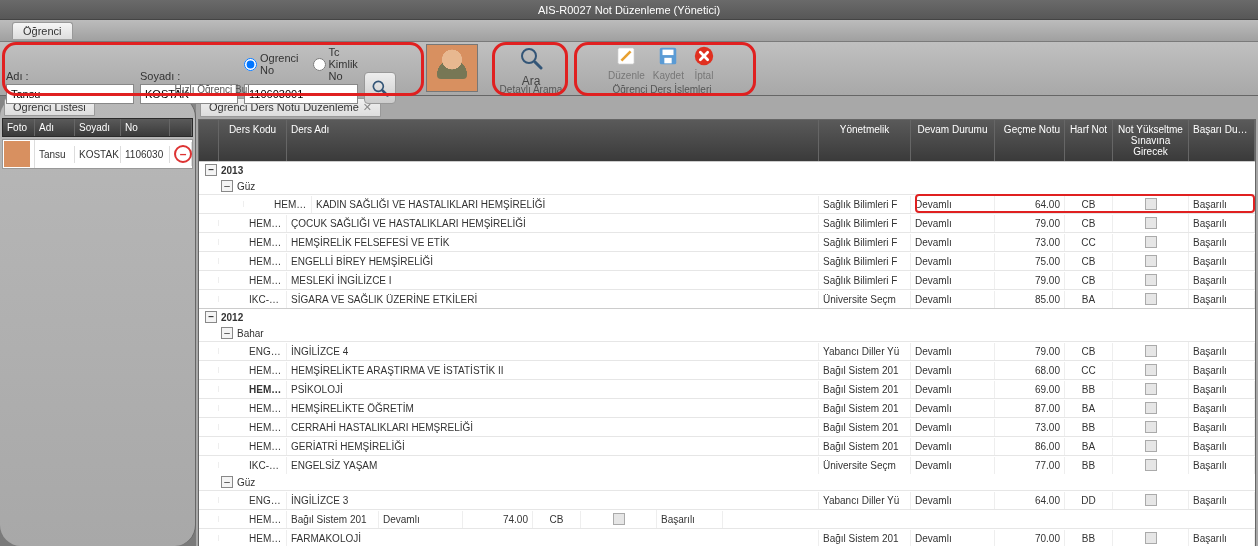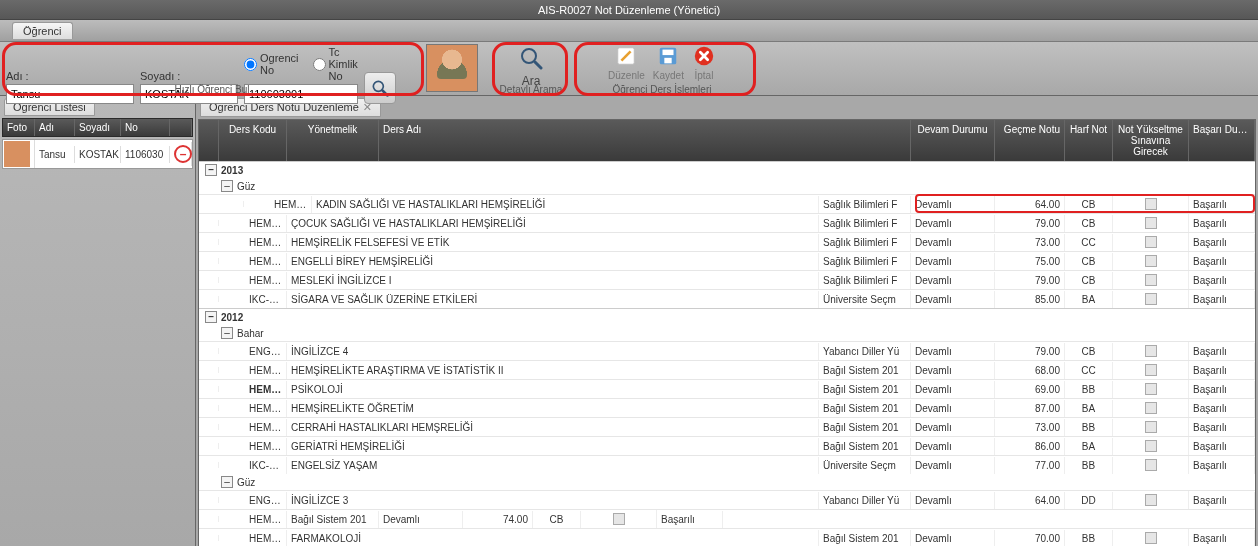--- a/index.html
+++ b/index.html
@@ -35,21 +35,21 @@
   .vgroup { width: 78px; padding-top: 2px; text-align: center; position: relative; }
   .vgroup .icon { width: 28px; height: 28px; margin: 0 auto 2px; display: flex; align-items: center; justify-content: center; }
   .vgroup .cap { font-size: 12px; color: #444; }
 
   .actions { width: 184px; display: flex; align-items: flex-start; justify-content: center; gap: 8px; padding-top: 2px; position: relative; }
   .act { text-align: center; }
   .act .icon { width: 24px; height: 24px; margin: 0 auto 2px; display: flex; align-items: center; justify-content: center; }
   .act .cap { font-size: 10px; color: #777; }
 
   .body { display: flex; height: 450px; }
-  .left { width: 196px; background: linear-gradient(#b8b8b8,#a8a8a8); border-right: 1px solid #666; }
+  .left { width: 196px; background: linear-gradient(#b8b8b8,#a8a8a8); border-right: 1px solid #666; border-radius: 21px; }
   .left .pane-tab { background: linear-gradient(#f0f0f0,#ddd); border: 1px solid #999; border-radius: 3px 3px 0 0; font-size: 11px; padding: 2px 8px; display: inline-block; margin: 2px 0 0 4px; }
   .left .grid-head { display: flex; background: linear-gradient(#5a5a5a,#3a3a3a); color: #fff; font-size: 10px; border: 1px solid #2a2a2a; margin: 2px; }
   .left .gh { padding: 3px 4px; border-right: 1px solid #666; }
   .left .grid-row { display: flex; background: #fff; border: 1px solid #999; margin: 0 2px; font-size: 10px; align-items: center; }
   .left .gc { padding: 3px 4px; border-right: 1px solid #ddd; }
   .rm { width: 18px; height: 18px; border-radius: 50%; border: 2px solid #d33; color: #d33; display: flex; align-items: center; justify-content: center; font-weight: bold; font-size: 12px; cursor: pointer; }
 
   .right { flex: 1; background: #a8a8a8; overflow: auto; }
   .right .pane-tab { background: linear-gradient(#f0f0f0,#ddd); border: 1px solid #999; border-radius: 3px 3px 0 0; font-size: 11px; padding: 2px 8px; display: inline-block; margin: 2px 0 0 4px; }
   .right .tab-close { color: #888; margin-left: 4px; cursor: pointer; }
@@ -190,22 +190,22 @@
       </div>
     </div>
 
     <div class="right">
       <span class="pane-tab"><span>Öğrenci Ders Notu Düzenleme</span><span class="tab-close">✕</span></span>
 
       <div class="grid-wrap">
         <div class="cols">
           <div class="ch w-exp"></div>
           <div class="ch w-code">Ders Kodu</div>
+          <div class="ch w-name">Ders Adı</div>
           <div class="ch w-yon">Yönetmelik</div>
-          <div class="ch w-name">Ders Adı</div>
           <div class="ch w-dev">Devam Durumu</div>
           <div class="ch w-gec">Geçme Notu</div>
           <div class="ch w-harf">Harf Not</div>
           <div class="ch w-not" style="white-space:normal;line-height:1.1;">Not Yükseltme Sınavına Girecek</div>
           <div class="ch w-bas">Başarı Durumu</div>
         </div>
 
         <div id="grid-body">
             <div class="year-row"><span class="exp">–</span>2013</div>
             <div class="sem-row"><span class="exp">–</span>Güz</div>

